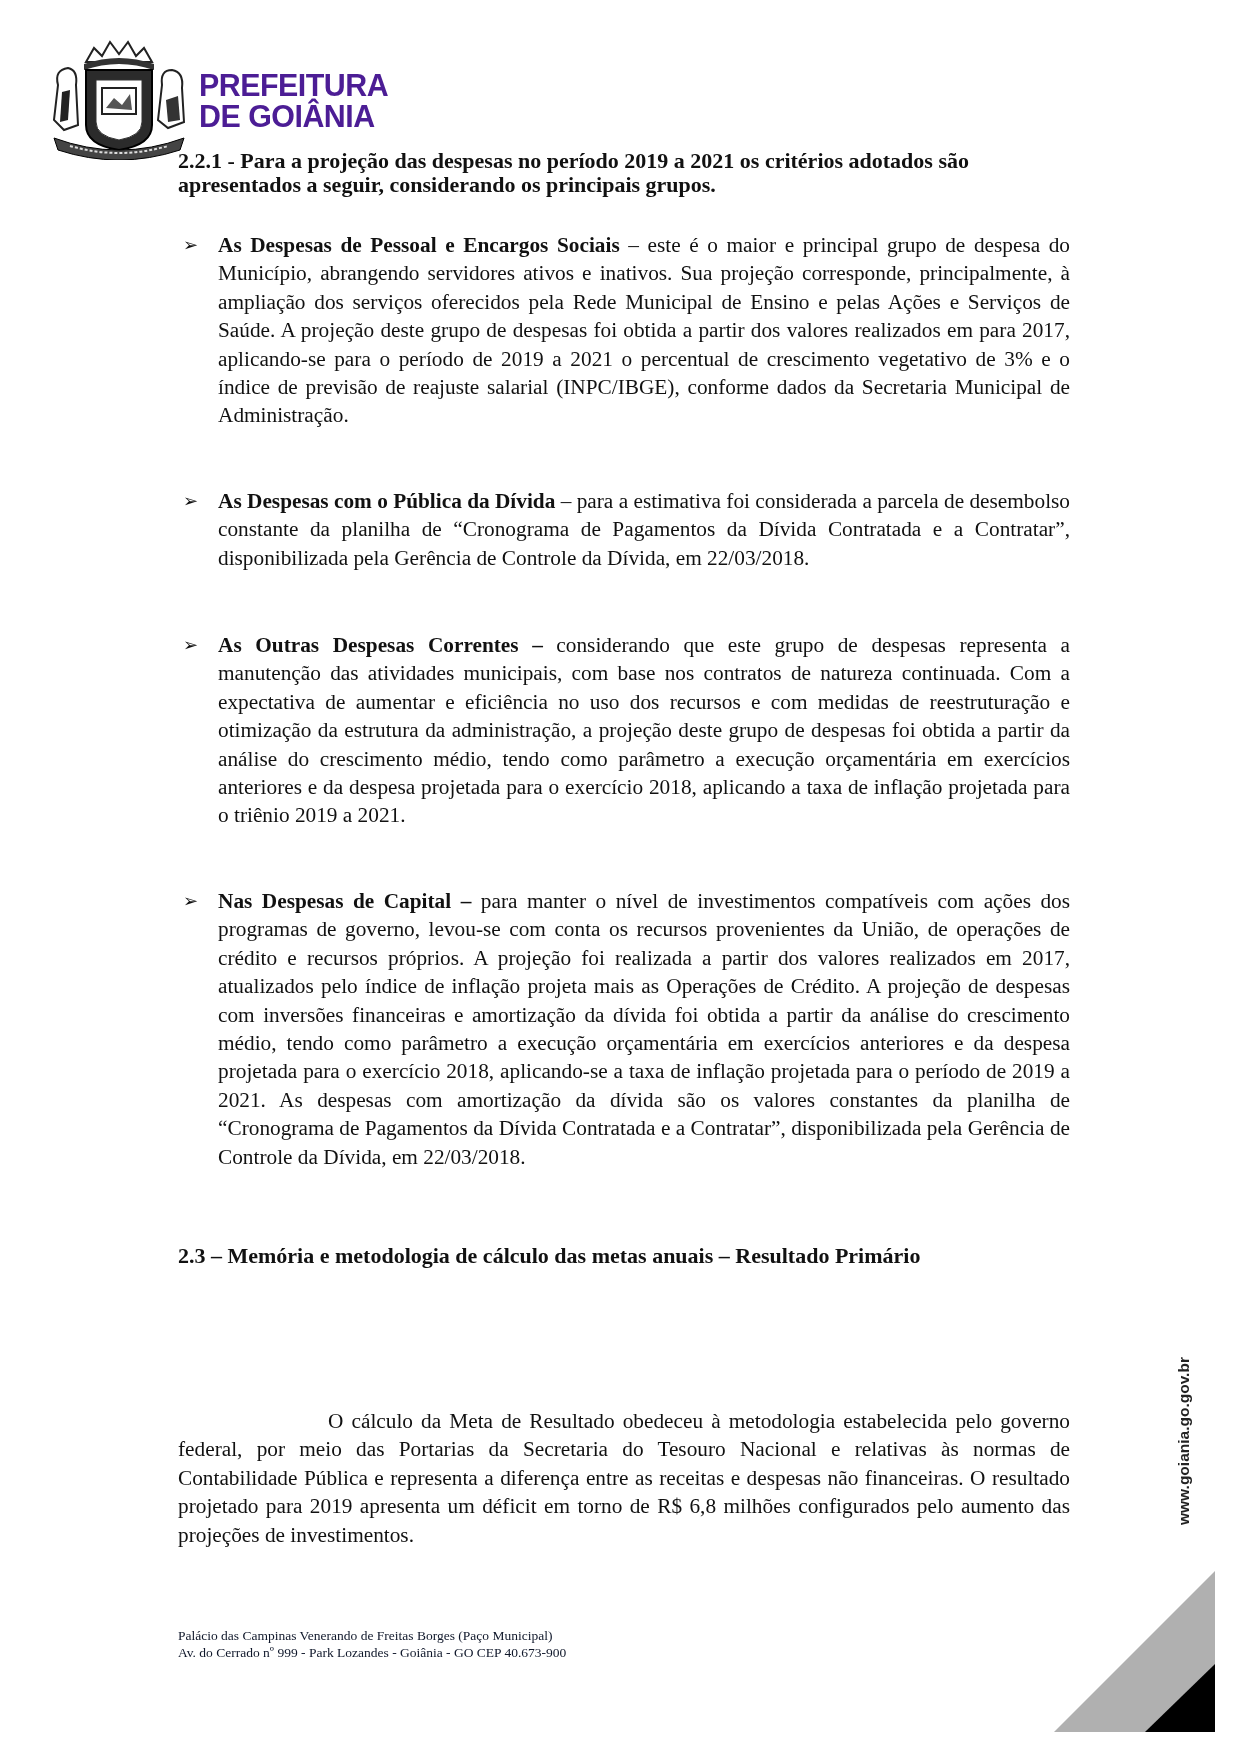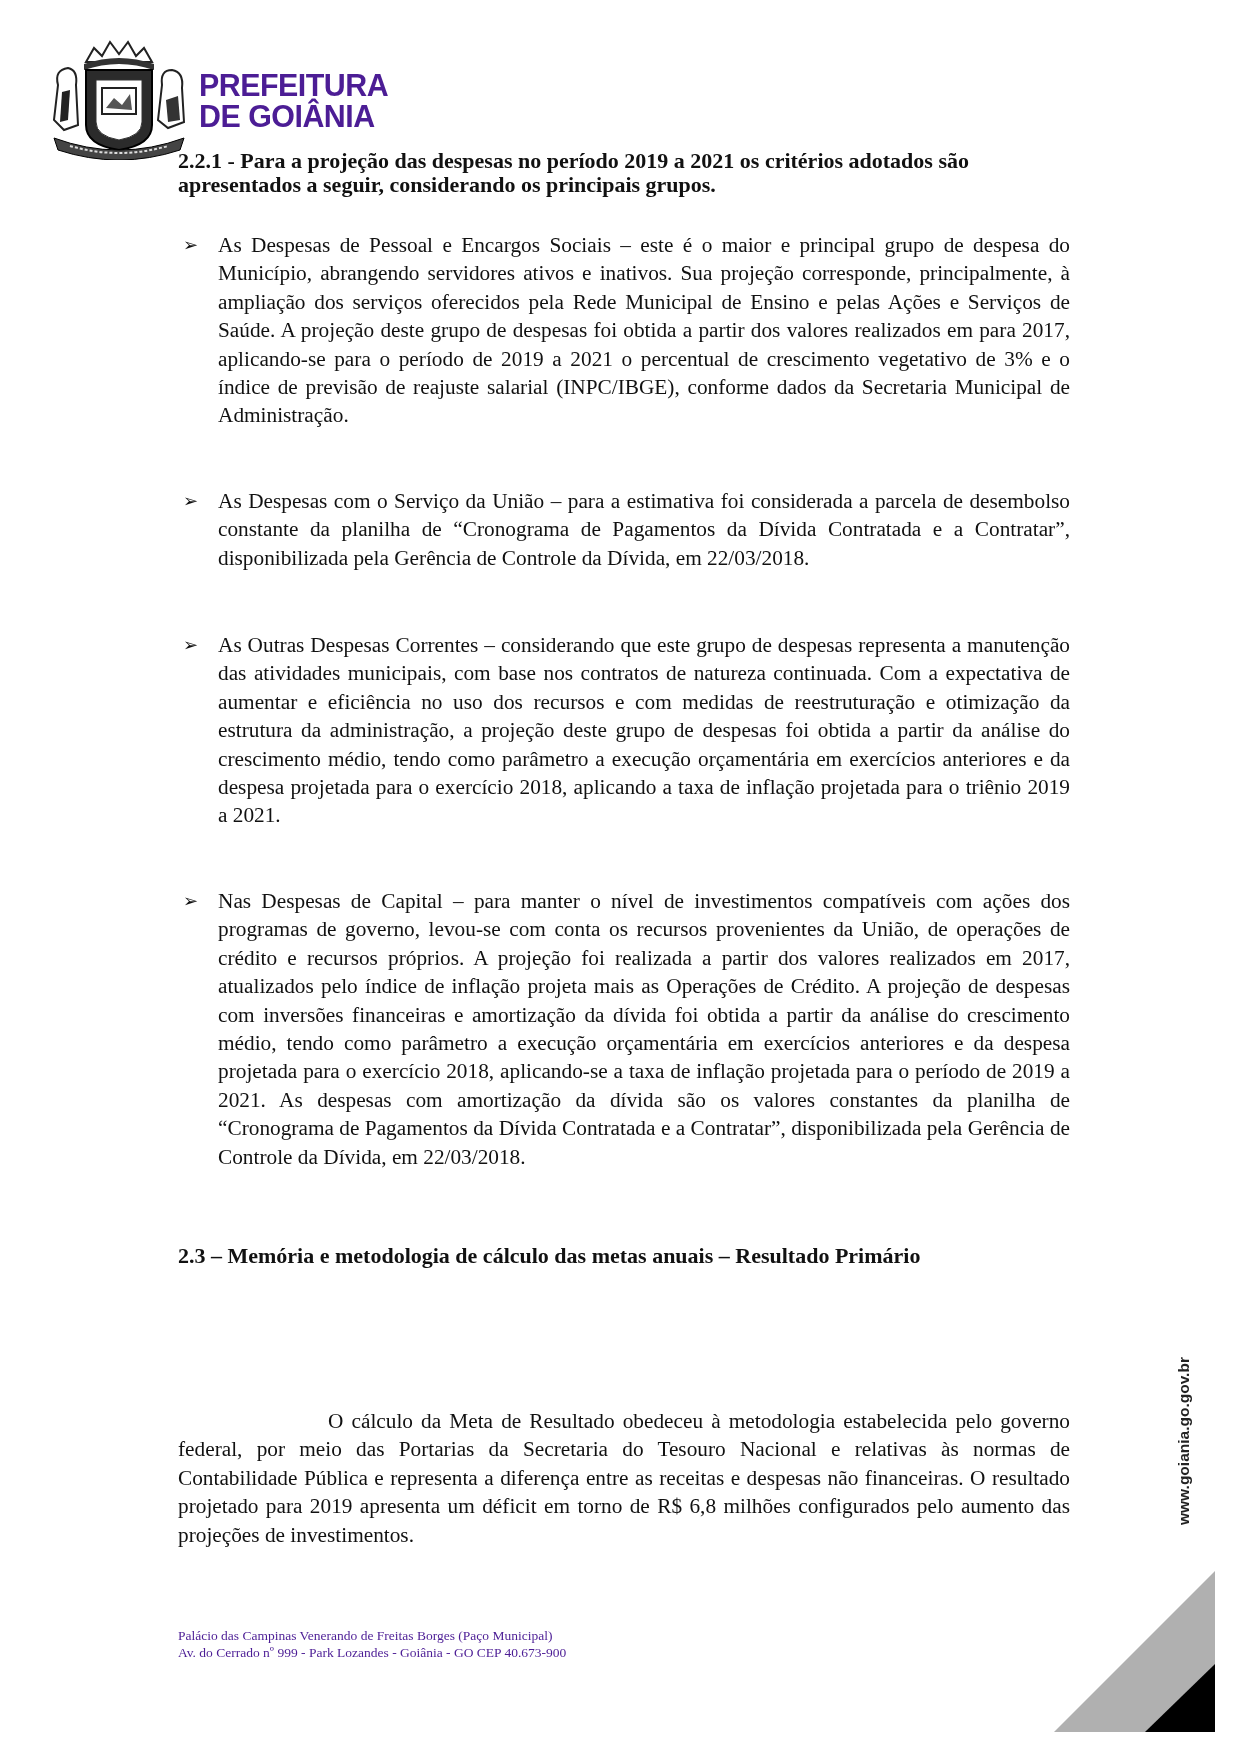--- a/index.html
+++ b/index.html
@@ -10,32 +10,32 @@
   #header { position: absolute; left: 44px; top: 30px; width: 380px; height: 135px; }
   #coat { position: absolute; left: 0; top: 0; width: 150px; height: 130px; }
   #brand { position: absolute; left: 155px; top: 40px; line-height: 31px; font-weight: bold; font-size: 31px; letter-spacing: -0.5px; color: #4c1d95; }
   #brand div { transform: scaleX(0.98); transform-origin: left; }
 
   .content { position: absolute; left: 178px; width: 892px; font-size: 21.3px; line-height: 28.4px; }
   #sec221 { top: 149px; font-weight: bold; font-size: 22px; line-height: 24px; }
 
   .bullet { position: absolute; left: 218px; width: 852px; font-size: 21.3px; line-height: 28.4px; text-align: justify; text-align-last: left; }
   .bullet .arrow { position: absolute; left: -35px; top: 0; font-size: 18px; }
-  .bullet b { font-weight: normal; }
+  .bullet b { font-weight: bold; }
 
   #b1 { top: 231px; }
   #b2 { top: 487px; }
   #b3 { top: 631px; }
   #b4 { top: 887px; }
 
   #sec23 { top: 1242px; font-weight: bold; font-size: 22px; }
   #para23 { top: 1407px; text-align: justify; text-align-last: left; }
   #para23 .indent { display: inline-block; width: 150px; }
 
-  #footer { position: absolute; left: 178px; top: 1627px; font-size: 13.5px; line-height: 17px; color: #4c1d95; }
+  #footer { position: absolute; left: 178px; top: 1627px; font-size: 13.5px; line-height: 17px; color: #0f172a; }
 
   #website { position: absolute; left: 1175px; top: 1525px; transform-origin: 0 0; transform: rotate(-90deg); font-weight: bold; font-size: 15.5px; color: #222; white-space: nowrap; }
 
   #corner { position: absolute; left: 1050px; top: 1565px; width: 170px; height: 170px; }
 </style>
 </head>
 <body>
 
 <div id="header">
   <svg id="coat" viewBox="0 0 150 130">
@@ -64,21 +64,21 @@
 
 <div id="sec221" class="content serif">2.2.1 - Para a projeção das despesas no período 2019 a 2021 os critérios adotados são apresentados a seguir, considerando os principais grupos.</div>
 
 <div id="b1" class="bullet serif">
   <span class="arrow">➢</span>
   <b>As Despesas de Pessoal e Encargos Sociais</b><span> – este é o maior e principal grupo de despesa do Município, abrangendo servidores ativos e inativos. Sua projeção corresponde, principalmente, à ampliação dos serviços oferecidos pela Rede Municipal de Ensino e pelas Ações e Serviços de Saúde. A projeção deste grupo de despesas foi obtida a partir dos valores realizados em para 2017, aplicando-se para o período de 2019 a 2021 o percentual de crescimento vegetativo de 3% e o índice de previsão de reajuste salarial (INPC/IBGE), conforme dados da Secretaria Municipal de Administração.</span>
 </div>
 
 <div id="b2" class="bullet serif">
   <span class="arrow">➢</span>
-  <b>As Despesas com o Serviço da União</b><span> – para a estimativa foi considerada a parcela de desembolso constante da planilha de “Cronograma de Pagamentos da Dívida Contratada e a Contratar”, disponibilizada pela Gerência de Controle da Dívida, em 22/03/2018.</span>
+  <b>As Despesas com o Pública da Dívida</b><span> – para a estimativa foi considerada a parcela de desembolso constante da planilha de “Cronograma de Pagamentos da Dívida Contratada e a Contratar”, disponibilizada pela Gerência de Controle da Dívida, em 22/03/2018.</span>
 </div>
 
 <div id="b3" class="bullet serif">
   <span class="arrow">➢</span>
   <b>As Outras Despesas Correntes –</b><span> considerando que este grupo de despesas representa a manutenção das atividades municipais, com base nos contratos de natureza continuada. Com a expectativa de aumentar e eficiência no uso dos recursos e com medidas de reestruturação e otimização da estrutura da administração, a projeção deste grupo de despesas foi obtida a partir da análise do crescimento médio, tendo como parâmetro a execução orçamentária em exercícios anteriores e da despesa projetada para o exercício 2018, aplicando a taxa de inflação projetada para o triênio 2019 a 2021.</span>
 </div>
 
 <div id="b4" class="bullet serif">
   <span class="arrow">➢</span>
   <b>Nas Despesas de Capital –</b><span> para manter o nível de investimentos compatíveis com ações dos programas de governo, levou-se com conta os recursos provenientes da União, de operações de crédito e recursos próprios. A projeção foi realizada a partir dos valores realizados em 2017, atualizados pelo índice de inflação projeta mais as Operações de Crédito. A projeção de despesas com inversões financeiras e amortização da dívida foi obtida a partir da análise do crescimento médio, tendo como parâmetro a execução orçamentária em exercícios anteriores e da despesa projetada para o exercício 2018, aplicando-se a taxa de inflação projetada para o período de 2019 a 2021. As despesas com amortização da dívida são os valores constantes da planilha de “Cronograma de Pagamentos da Dívida Contratada e a Contratar”, disponibilizada pela Gerência de Controle da Dívida, em 22/03/2018.</span>

